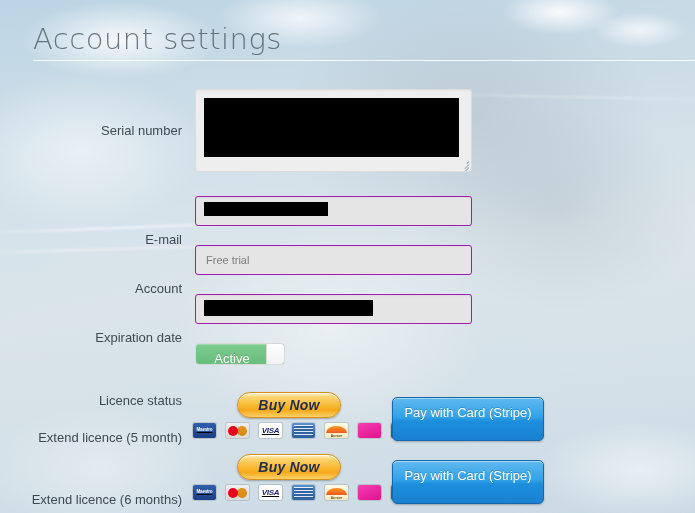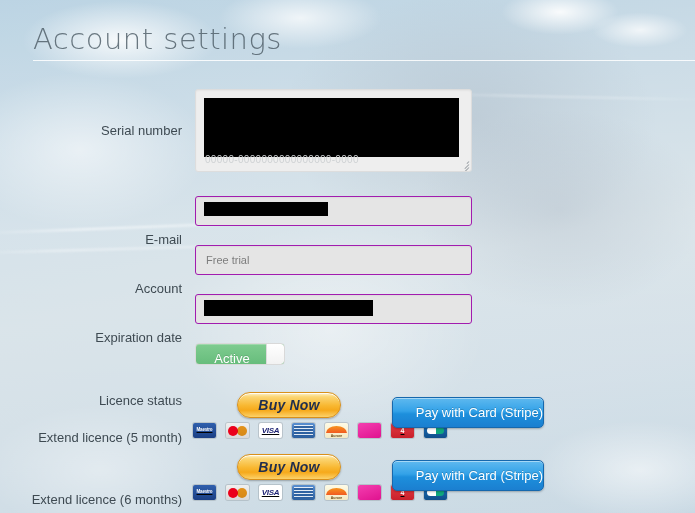--- a/index.html
+++ b/index.html
@@ -264,28 +264,28 @@
 
   .amex-inner { position: absolute; left: 2px; right: 2px; top: 2px; bottom: 2px; background: repeating-linear-gradient(180deg, #ffffff 0 1px, #2c5f9e 1px 3px); opacity: .85; }
   .aurore-arc { position: absolute; left: 1px; right: 1px; top: 3px; height: 7px; border-radius: 50% 50% 0 0 / 100% 100% 0 0; background: linear-gradient(180deg,#f7941e 0%, #f15a22 100%); }
   .aurore-txt { position: absolute; bottom: 0px; left: 0; right: 0; text-align: center; font-size: 3.5px; color: #6b4a16; }
   .cb-pill { position: absolute; left: 3px; top: 4px; width: 17px; height: 7px; border-radius: 4px; background: linear-gradient(90deg,#ffffff 0 50%, #0fa77e 50% 100%); }
 
   
   .stripe-btn {
     box-sizing: border-box;
     width: 152px;
-    height: 31px;
+    height: 44px;
     border-radius: 5px;
     background: linear-gradient(180deg, #5fb9ef 0%, #33a2e8 45%, #1d8fdc 55%, #1b7fd0 100%);
     border: 1px solid #1668ad;
     box-shadow: inset 0 1px 0 rgba(255,255,255,0.45), 0 1px 2px rgba(0,0,0,0.25);
     color: #ffffff;
     font-size: 13px;
-    text-align: right;
+    text-align: center;
     line-height: 29px;
     text-shadow: 0 -1px 0 rgba(0,0,0,0.18);
     font-family: "Liberation Sans", sans-serif;
   }
 </style>
 </head>
 <body>
 
 <div id="sky-bg"></div>
 <div id="sky-haze"></div>
@@ -296,21 +296,20 @@
 <div id="page">
 
   <div id="page-title">Account settings</div>
   <div id="title-divider"></div>
 
   <div class="form-row" style="top:89px;">
     <div class="field-label" style="top:5px;">Serial number</div>
     <div class="control">
       <div class="textarea-input">
         <span class="redact" id="redact-serial"></span>
-        <span class="redact-under">00000-0000000000000000-0000</span>
         <span class="resize-grip">
             <i></i>
             <i></i>
             <i></i>
           </span>
       </div>
     </div>
   </div>
 
   <div class="form-row" style="top:196px;">

